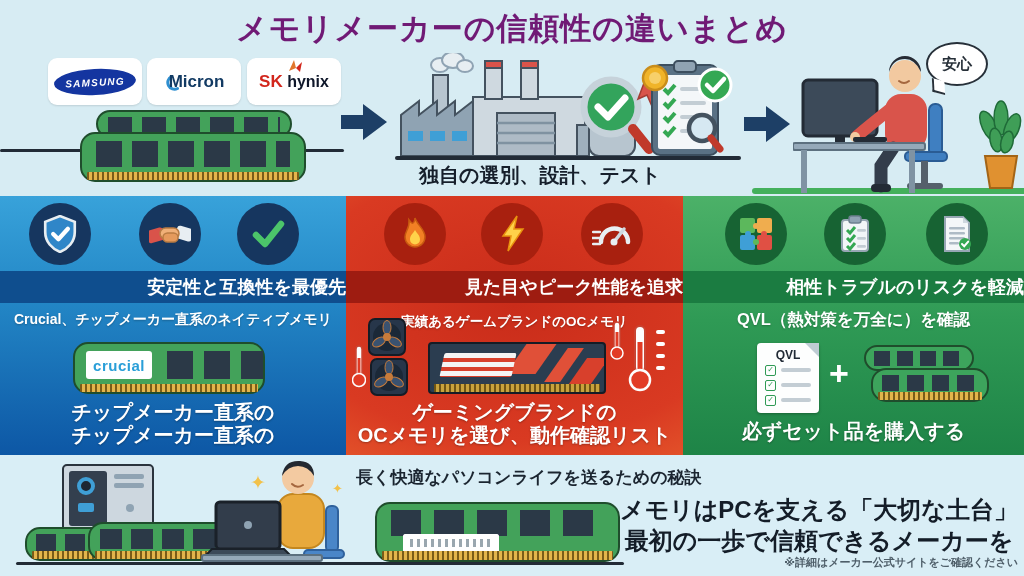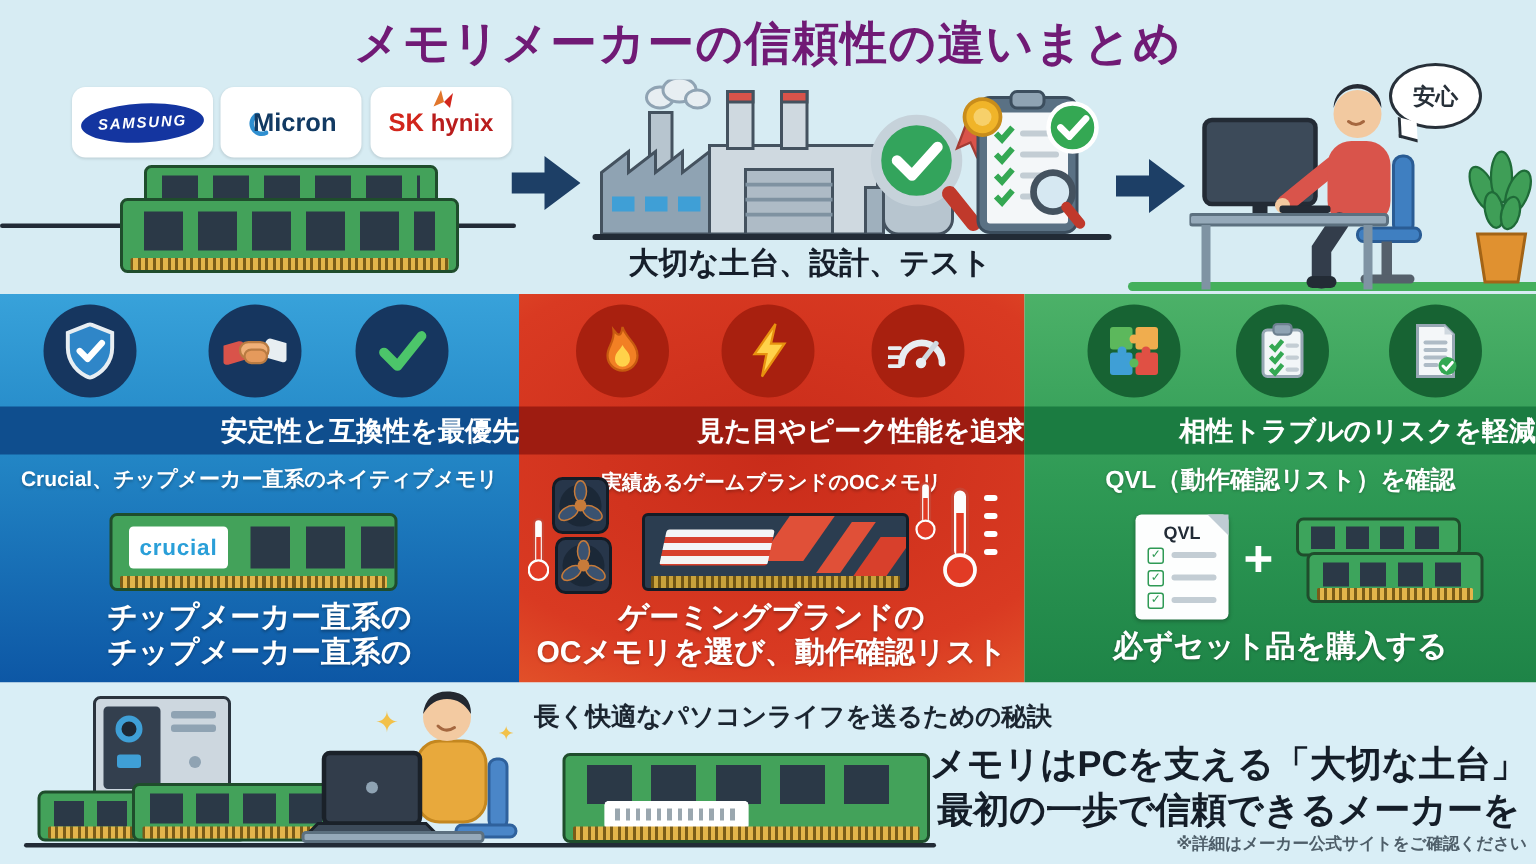--- a/index.html
+++ b/index.html
@@ -11,25 +11,25 @@
   .title{position:absolute;left:0;top:8px;width:1024px;text-align:center;
     font-size:31px;font-weight:bold;letter-spacing:1px;color:#701a75}
   .logo-card{position:absolute;top:58px;width:94px;height:47px;background:#fff;border-radius:9px;
     display:flex;align-items:center;justify-content:center;box-shadow:0 1px 2px rgba(0,0,0,.12)}
   .samsung-oval{width:82px;height:26px;background:#1435a0;border-radius:50%;transform:rotate(-3deg);
     display:flex;align-items:center;justify-content:center;color:#fff;font-weight:bold;
     font-size:10px;letter-spacing:1.2px;font-style:italic}
   .micron-wrap{display:flex;align-items:flex-end;font-weight:bold;font-size:17px;color:#123a63}
   .sk-wrap{position:relative;font-weight:bold}
   .sk-red{color:#d2261c;font-size:17px}
-  .sk-orange{color:#b91c1c;font-size:16px}
+  .sk-orange{color:#0f172a;font-size:16px}
   
   .line{position:absolute;background:#222b36;border-radius:2px}
   
-  .ram{position:absolute;background:#43a25a;border:2.5px solid #1f4d2c;border-radius:5px;box-sizing:border-box}
+  .ram{position:absolute;background:#43a25a;border:2.5px solid #1f4d2c;border-radius:15px;box-sizing:border-box}
   .ram .chips{position:absolute;background:repeating-linear-gradient(90deg,#2b3947 0 var(--cw),rgba(0,0,0,0) var(--cw) var(--cp))}
   .ram .pins{position:absolute;left:5px;right:5px;bottom:0;height:8px;border-radius:1px;
     background:repeating-linear-gradient(90deg,#7a5c18 0 2px,#e3b54b 2px 5px)}
   .ram .label{position:absolute;background:#fff;border-radius:3px}
   .arrow{position:absolute}
   .caption-process{position:absolute;left:380px;top:162px;width:320px;text-align:center;
     font-size:20px;font-weight:bold;color:#161f2b}
   .bubble{position:absolute;left:926px;top:42px;width:58px;height:40px;background:#fff;
     border:2.5px solid #273039;border-radius:50%;display:flex;align-items:center;justify-content:center;
     font-size:15px;font-weight:bold;color:#273039}
@@ -188,21 +188,21 @@
           <circle cx="63" cy="20" r="16" fill="#34a853" stroke="#fff" stroke-width="3"></circle>
           <path d="M55 20 l6 6 l11 -12" stroke="#fff" stroke-width="4.5" fill="none" stroke-linecap="round" stroke-linejoin="round"></path>
         </g>
         <g>
           <circle cx="50" cy="63" r="13" fill="#d6e8f2" stroke="#44525f" stroke-width="4.5"></circle>
           <line x1="59" y1="73" x2="68" y2="84" stroke="#c0392b" stroke-width="7" stroke-linecap="round"></line>
         </g>
       </g>
       <rect x="2" y="103" width="346" height="4" rx="2" fill="#222b36"></rect>
     </svg>
-    <div class="caption-process">大切な土台、設計、テスト</div>
+    <div class="caption-process">独自の選別、設計、テスト</div>
 
     <svg class="arrow" style="left:744px;top:106px" width="46" height="36" viewBox="0 0 46 36">
       <path d="M0 11 h22 v-11 l24 18 -24 18 v-11 h-22 z" fill="#1d3f66"></path>
     </svg>
 
     <div class="grass"></div>
     <svg class="abs" style="left:793px;top:48px" width="232" height="147" viewBox="0 0 232 147">
       <rect x="10" y="32" width="74" height="56" rx="5" fill="#3c4a59" stroke="#232b35" stroke-width="3"></rect>
       <rect x="42" y="88" width="10" height="7" fill="#232b35"></rect>
       <path d="M96 62 Q76 78 64 88" stroke="#d9544b" stroke-width="12" fill="none" stroke-linecap="round"></path>
@@ -389,21 +389,21 @@
           <rect x="8" y="12" width="16" height="2.6" rx="1.3"></rect>
             <rect x="8" y="17" width="16" height="2.6" rx="1.3"></rect>
           <rect x="8" y="22" width="16" height="2.6" rx="1.3"></rect>
             <rect x="8" y="27" width="10" height="2.6" rx="1.3"></rect>
         </g>
         <circle cx="24" cy="29" r="6" fill="#34a853"></circle>
         <path d="M21 29 l2.2 2.2 l4 -4.6" stroke="#fff" stroke-width="2" fill="none" stroke-linecap="round"></path>
       </svg>
     </div>
     <div class="band">相性トラブルのリスクを軽減</div>
-    <div class="cap" style="top:113px;font-size:16.5px">QVL（動作確認リスト）を確認</div>
+    <div class="cap" style="top:113px;font-size:16.5px">QVL（熱対策を万全に）を確認</div>
 
     <div class="qvl-doc">
       <div class="qvl-fold"></div>
       <div class="qvl-title">QVL</div>
       <div class="qvl-row" style="top:22px">
           <span class="qvl-box">✓</span>
           <span class="qvl-line"></span>
         </div>
       <div class="qvl-row" style="top:37px">
           <span class="qvl-box">✓</span>

